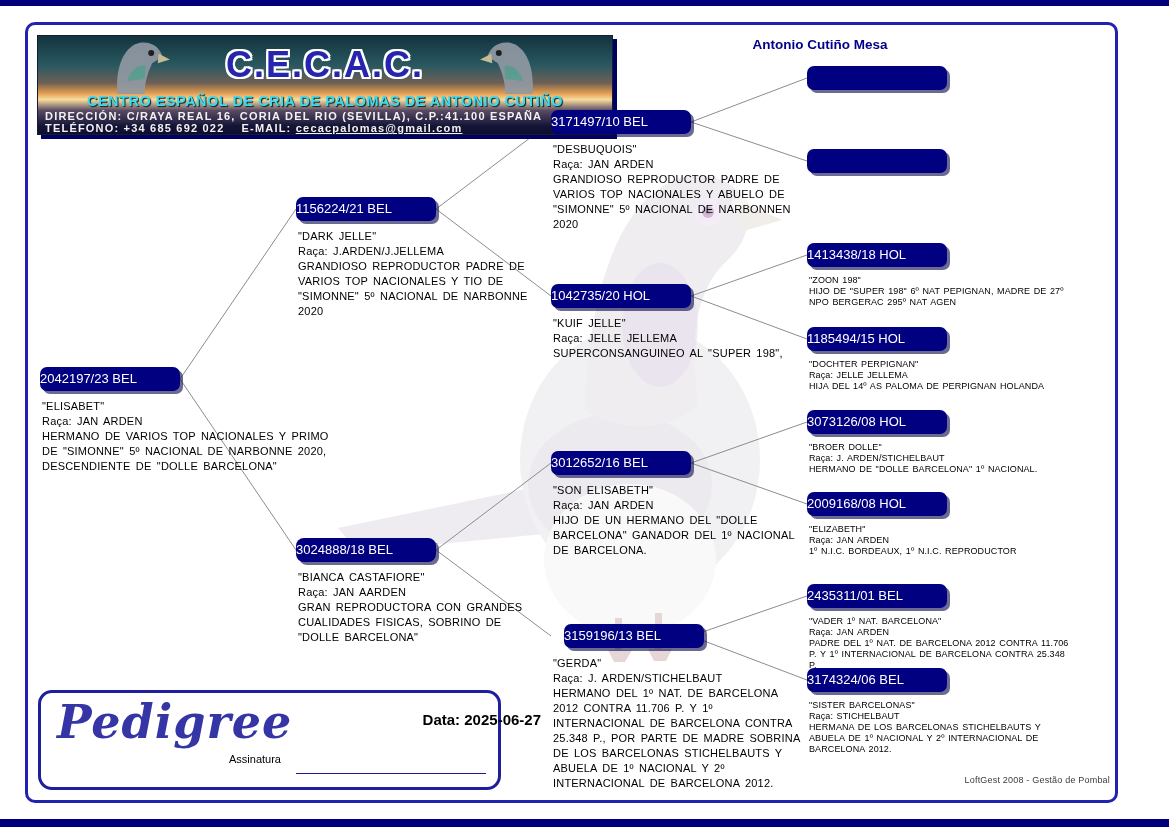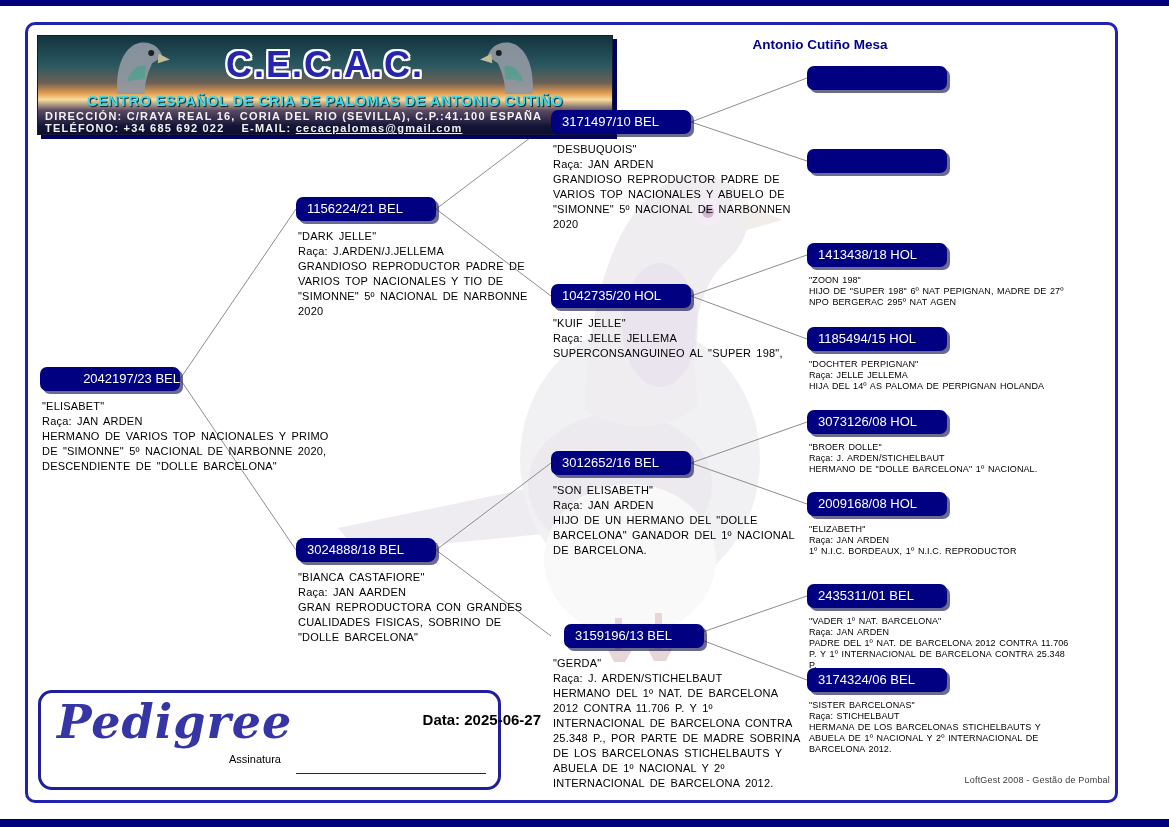--- a/index.html
+++ b/index.html
@@ -38,21 +38,21 @@
   .head-ic{position:absolute;top:2px;width:64px;height:56px;opacity:.9;}
   
   .owner{
     position:absolute;left:700px;top:37px;width:240px;text-align:center;
     font-size:13.5px;font-weight:bold;color:#00008b;
   }
   
   .box{
     position:absolute;width:140px;height:24px;background:#000080;
     border-radius:7px;box-shadow:3px 3px 0 rgba(8,8,74,.6);
-    color:#fff;font-size:13px;line-height:24px;padding-left:11px;
+    color:#fff;font-size:13px;line-height:24px;
     box-sizing:border-box;white-space:nowrap;
   }
   .info{position:absolute;color:#000;}
   .t1{font-size:11px;line-height:15px;letter-spacing:.2px;word-spacing:2px;}
   .t4{font-size:9px;line-height:11px;letter-spacing:.1px;word-spacing:1px;}
   
   .sigbox{
     position:absolute;left:38px;top:690px;width:463px;height:100px;
     border:3px solid #1f1f9e;border-radius:14px;box-sizing:border-box;background:#fff;
   }
@@ -127,21 +127,21 @@
   <div class="banner-line" style="top:74px;">DIRECCIÓN: C/RAYA REAL 16, CORIA DEL RIO (SEVILLA), C.P.:41.100 ESPAÑA</div>
   <div class="banner-line" style="top:86px;">
     <span>TELÉFONO: +34 685 692 022</span>&nbsp;&nbsp;&nbsp;
     <span>E-MAIL:</span>
     <span class="u">cecacpalomas@gmail.com</span>
   </div>
 </div>
 
 <div class="owner">Antonio Cutiño Mesa</div>
 
-<div class="box" style="left:40px;top:367px;text-align:right;">2042197/23 BEL</div>
+<div class="box" style="left:40px;top:367px;">2042197/23 BEL</div>
 <div class="info t1" style="left:42px;top:399px;width:292px;">
   <div>"ELISABET"</div>
   <div>Raça: JAN ARDEN</div>
   <div>HERMANO DE VARIOS TOP NACIONALES Y PRIMO DE "SIMONNE" 5º NACIONAL DE NARBONNE 2020, DESCENDIENTE DE "DOLLE BARCELONA"</div>
 </div>
 
 <div class="box" style="left:296px;top:197px;">1156224/21 BEL</div>
 <div class="info t1" style="left:298px;top:229px;width:248px;">
   <div>"DARK JELLE"</div>
   <div>Raça: J.ARDEN/J.JELLEMA</div>

